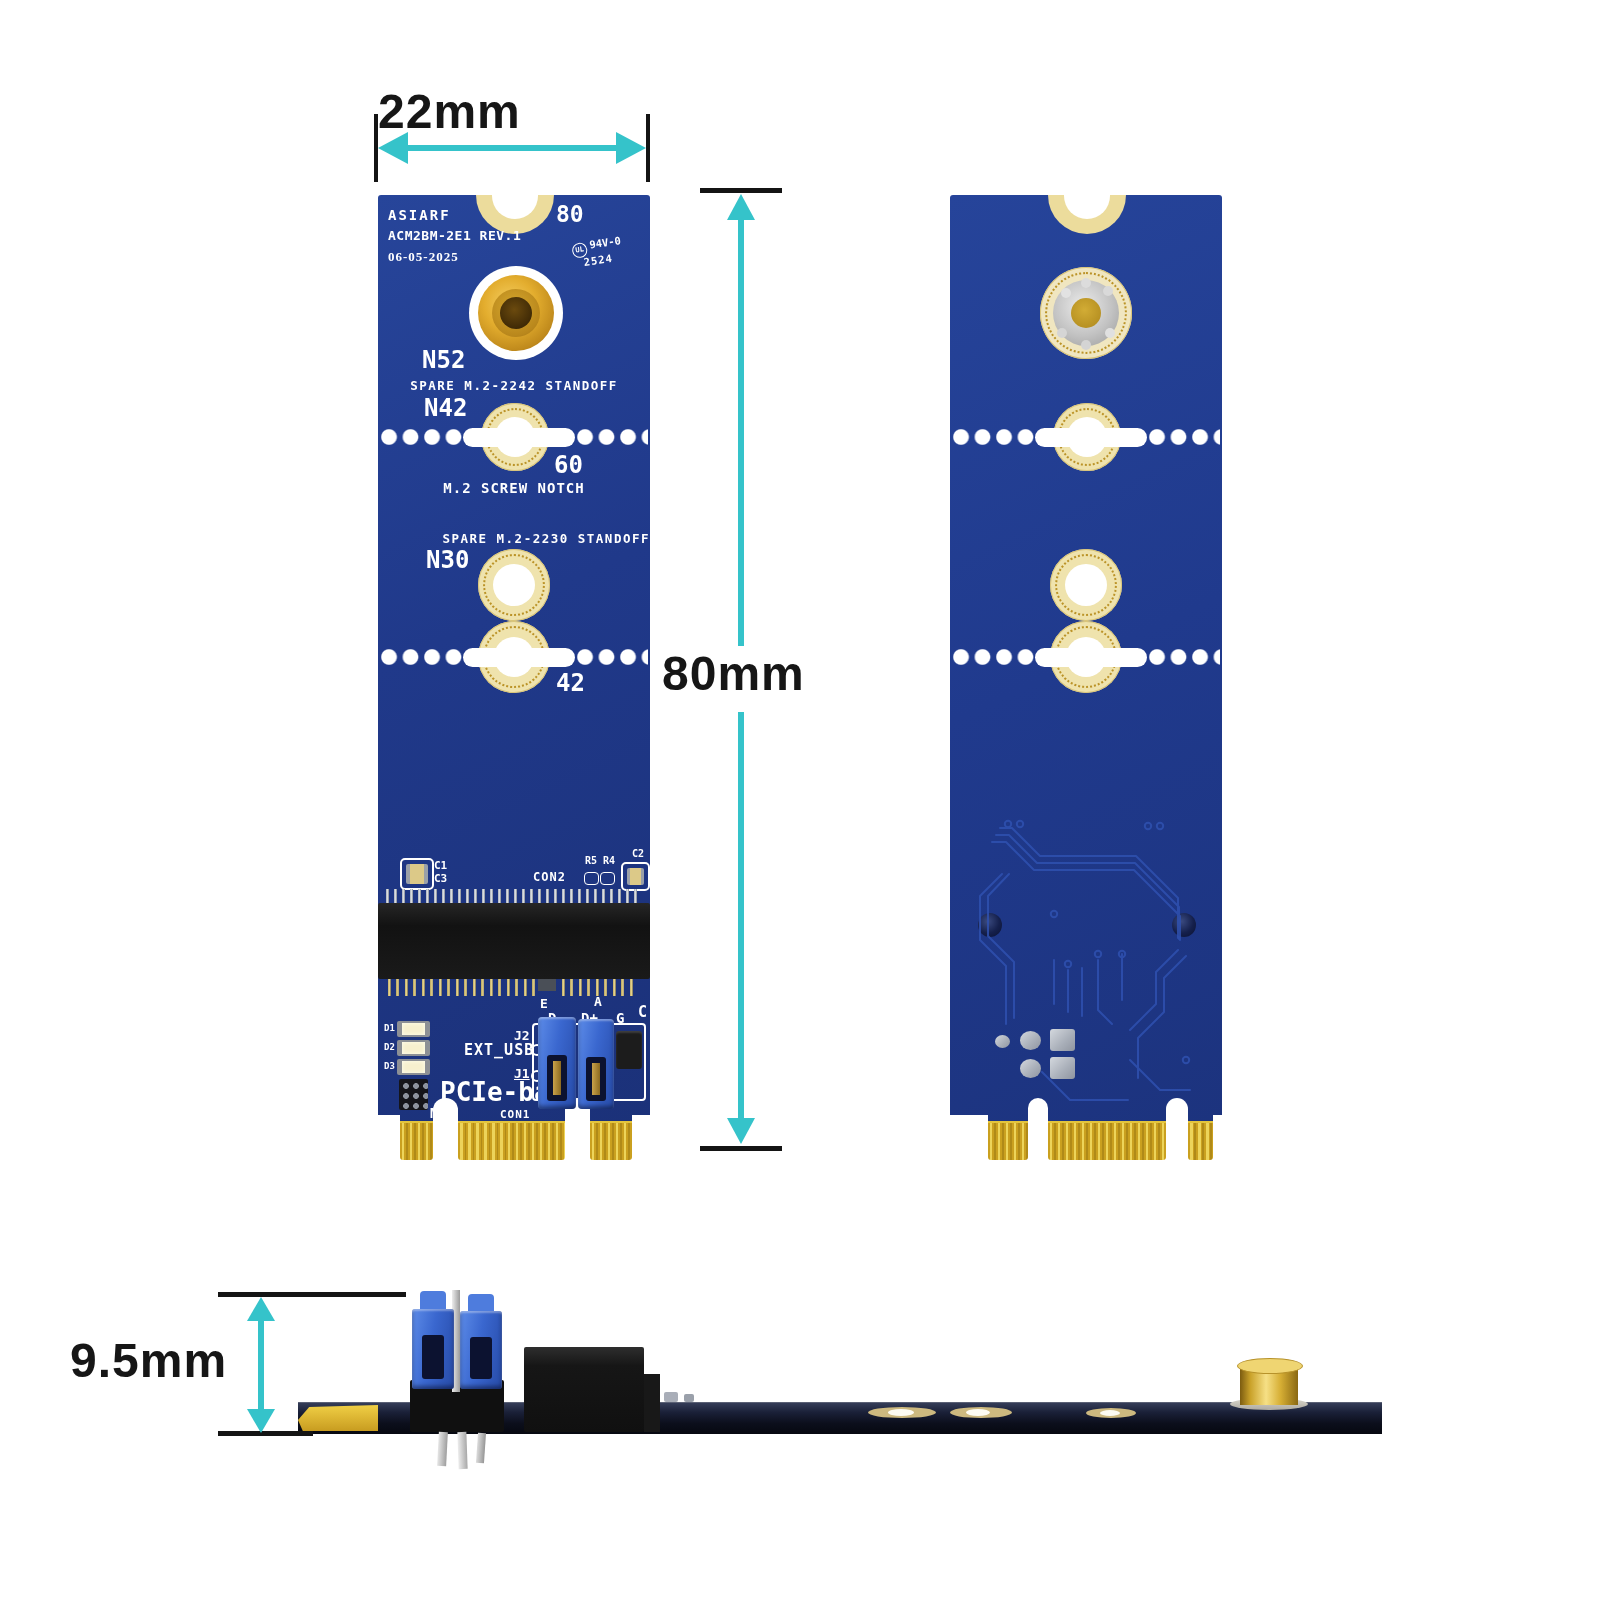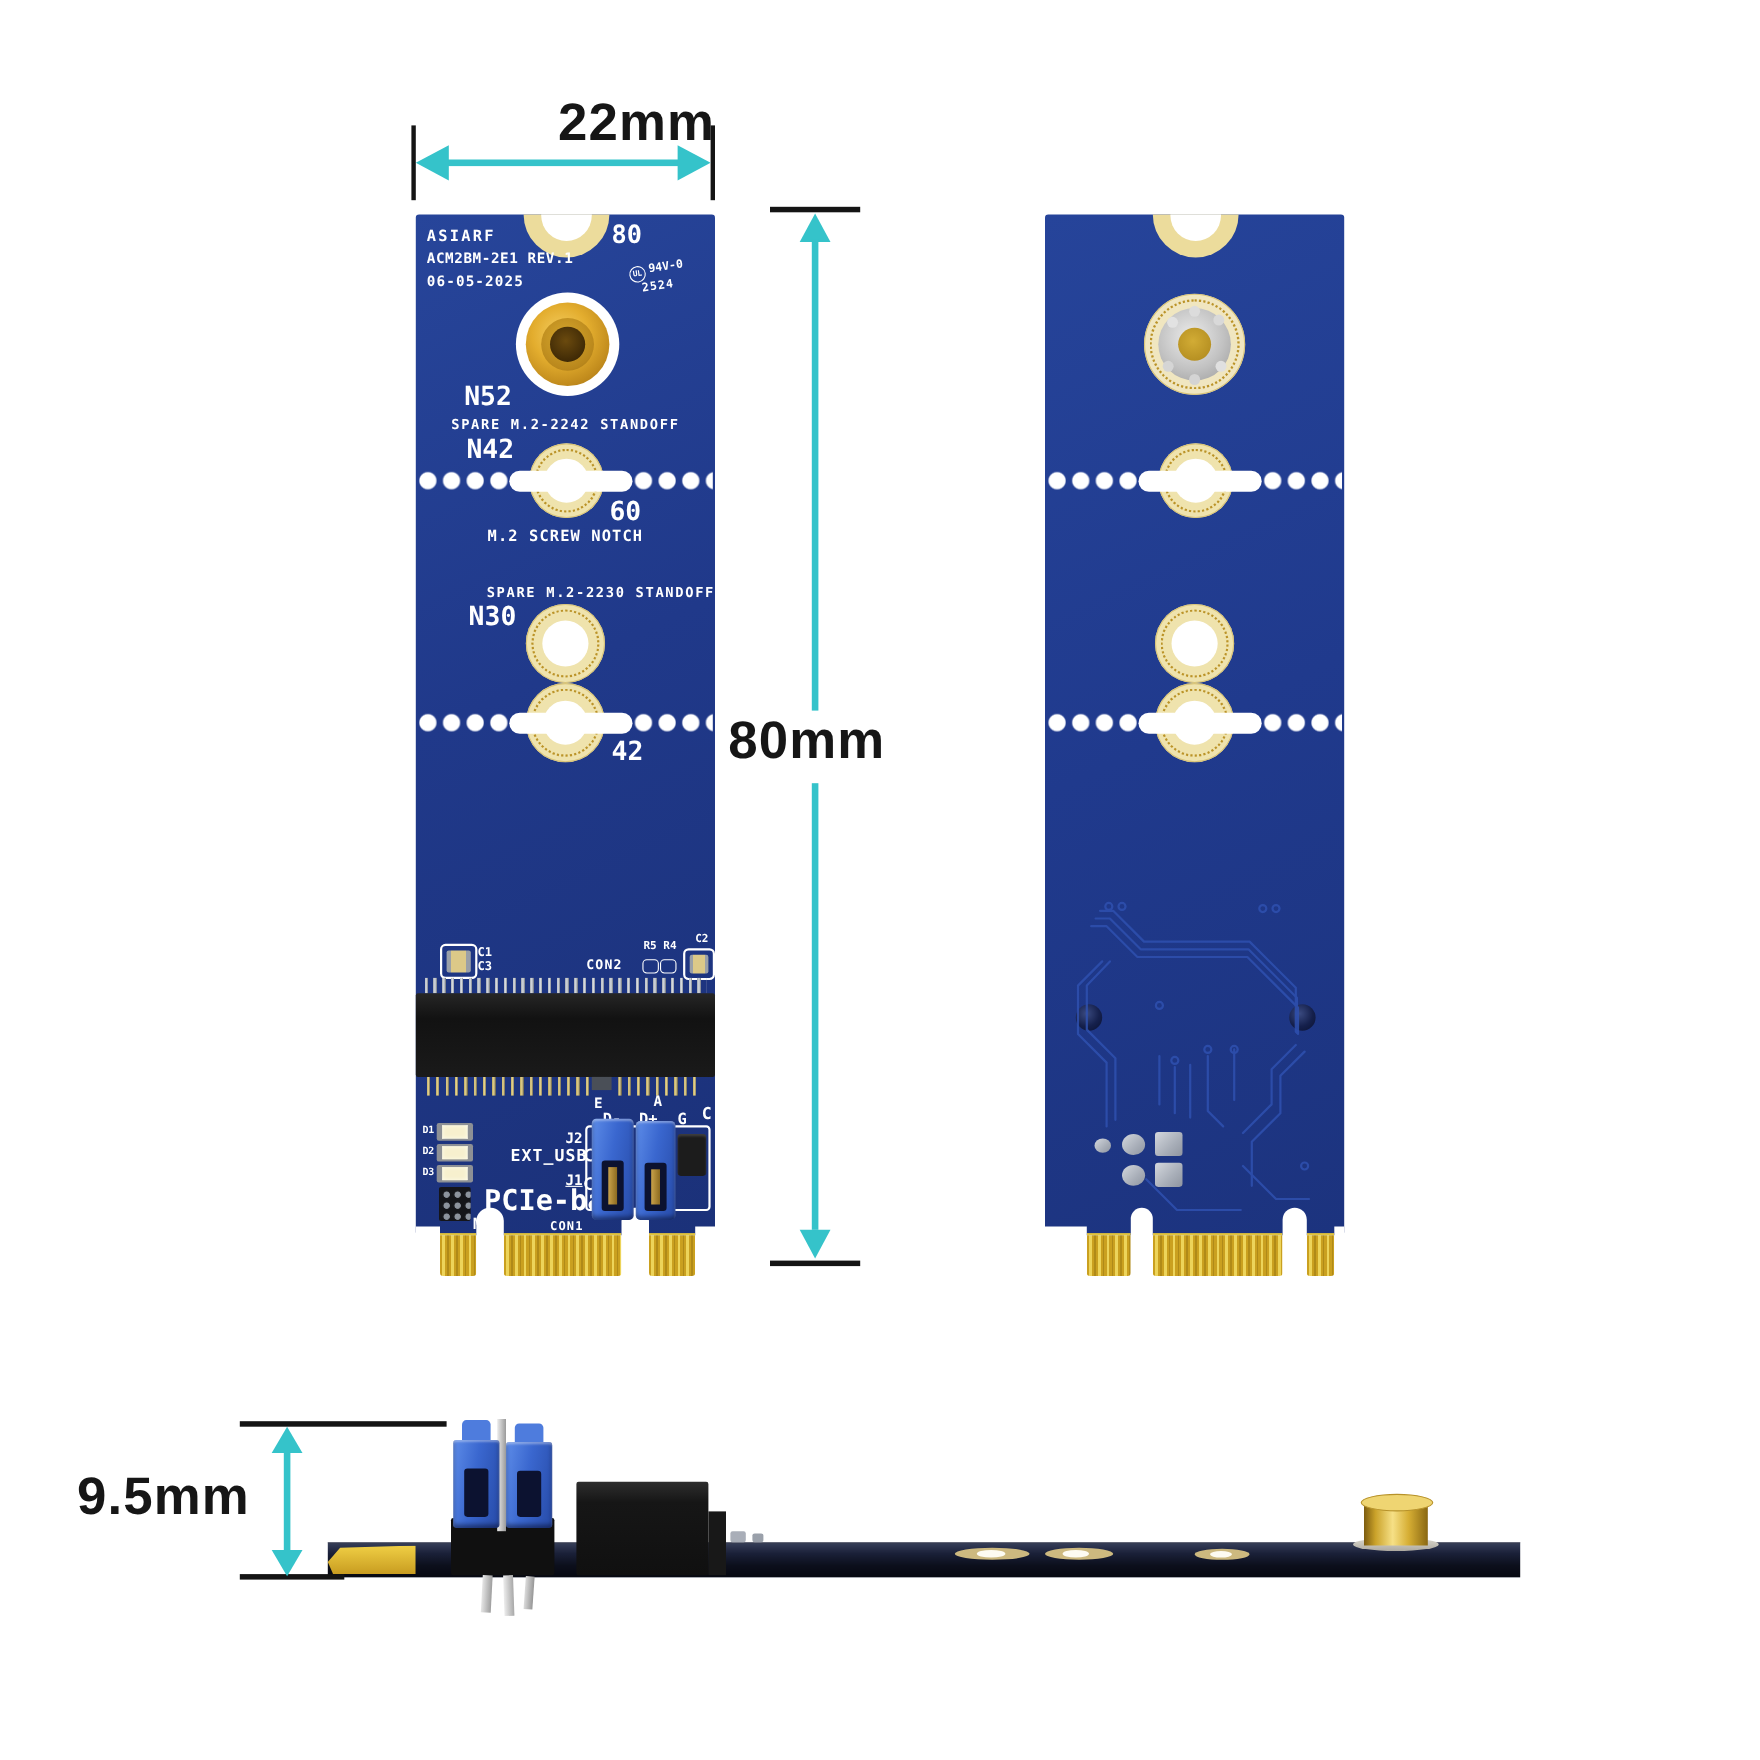--- a/index.html
+++ b/index.html
@@ -52,21 +52,21 @@
     background:radial-gradient(circle at 40% 35%,#3a4a80 0%,#15204c 55%,#0a1130 100%);}
   .ul-rot{transform:rotate(-8deg);transform-origin:left top;}
   .ul-badge{display:inline-block;width:13px;height:13px;border:1.5px solid #fff;border-radius:50%;
     font-size:7px;line-height:13px;text-align:center;vertical-align:-2px;margin-right:3px;}
 </style>
 </head>
 <body>
 
 <div id="stage">
 
-  <div class="dim-label" style="left:378px;top:88px;width:272px;text-align:right;">22mm</div>
+  <div class="dim-label" style="left:378px;top:88px;width:272px;text-align:left;">22mm</div>
   <div class="tick" style="left:374px;top:114px;width:4px;height:68px;"></div>
   <div class="tick" style="left:646px;top:114px;width:4px;height:68px;"></div>
   <div class="abs teal" style="left:404px;top:145px;width:216px;height:6px;"></div>
   <div class="tri" style="left:378px;top:132px;border-top:16px solid transparent;border-bottom:16px solid transparent;border-right:30px solid #35c3ca;"></div>
   <div class="tri" style="left:616px;top:132px;border-top:16px solid transparent;border-bottom:16px solid transparent;border-left:30px solid #35c3ca;"></div>
 
   <div class="tick" style="left:700px;top:188px;width:82px;height:5px;"></div>
   <div class="tick" style="left:700px;top:1146px;width:82px;height:5px;"></div>
   <div class="tri" style="left:727px;top:194px;border-left:14px solid transparent;border-right:14px solid transparent;border-bottom:26px solid #35c3ca;"></div>
   <div class="abs teal" style="left:738px;top:218px;width:6px;height:428px;"></div>
@@ -76,21 +76,21 @@
 
   <div class="board" style="left:378px;top:195px;width:272px;height:963px;">
     <div class="pcb-body front-grad" style="left:0;top:0;width:272px;height:928px;"></div>
 
     <div class="abs" style="left:98px;top:0;width:78px;height:39px;border-radius:0 0 80px 80px;background:#ecdc9c;z-index:2;"></div>
     <div class="abs" style="left:114px;top:0;width:46px;height:24px;border-radius:0 0 48px 48px;background:#fff;z-index:2;"></div>
     <div class="ss" style="left:178px;top:8px;font-size:23px;">80</div>
 
     <div class="ss" style="left:10px;top:13px;font-size:14px;letter-spacing:2px;">ASIARF</div>
     <div class="ss" style="left:10px;top:34px;font-size:13px;letter-spacing:0.5px;">ACM2BM-2E1 REV.1</div>
-    <div class="ss" style="left:10px;top:55px;font-size:13px;letter-spacing:1px;">06-05-2025</div>
+    <div class="ss" style="left:10px;top:55px;font-size:13px;letter-spacing:1px;font-family:Liberation Serif, serif;">06-05-2025</div>
 
     <div class="ss ul-rot" style="left:193px;top:47px;font-size:10.5px;"><span class="ul-badge">UL</span><span>94V-0</span></div>
     <div class="ss ul-rot" style="left:205px;top:62px;font-size:10.5px;letter-spacing:1px;">2524</div>
 
     <div class="circle" style="left:91px;top:71px;width:94px;height:94px;background:#fff;"></div>
     <div class="circle" style="left:100px;top:80px;width:76px;height:76px;background:radial-gradient(circle at 42% 38%,#f5cf63 0%,#e3ad2e 40%,#c08a1c 72%,#96650f 100%);"></div>
     <div class="circle" style="left:114px;top:94px;width:48px;height:48px;background:radial-gradient(circle at 45% 40%,#d8a92e 0%,#b9871c 70%,#9a6d12 100%);"></div>
     <div class="circle" style="left:122px;top:102px;width:32px;height:32px;background:radial-gradient(circle at 45% 40%,#6b4a0e 0%,#3a2605 80%);"></div>
     <div class="ss" style="left:44px;top:105px;font-size:24px;margin-top:48px;">N52</div>
 

